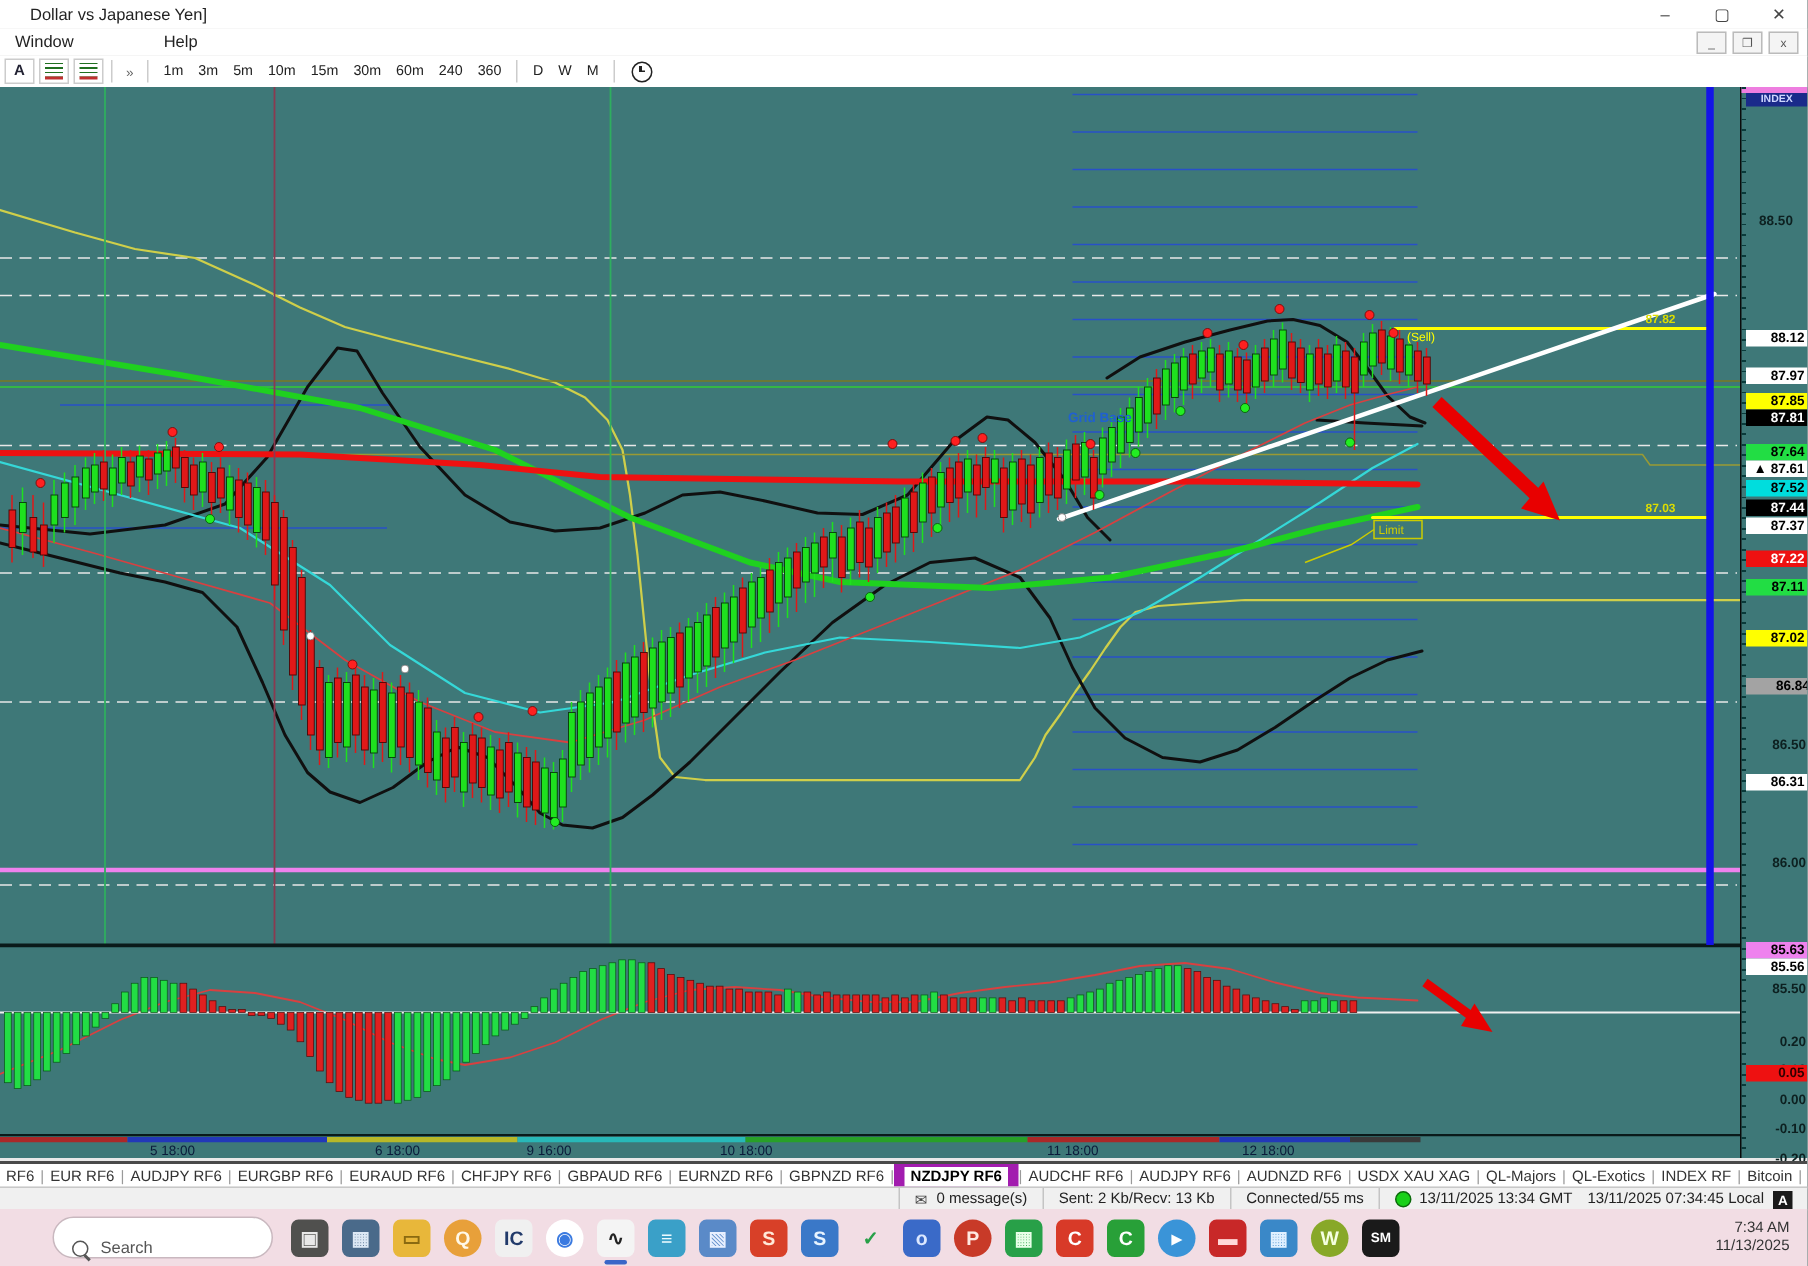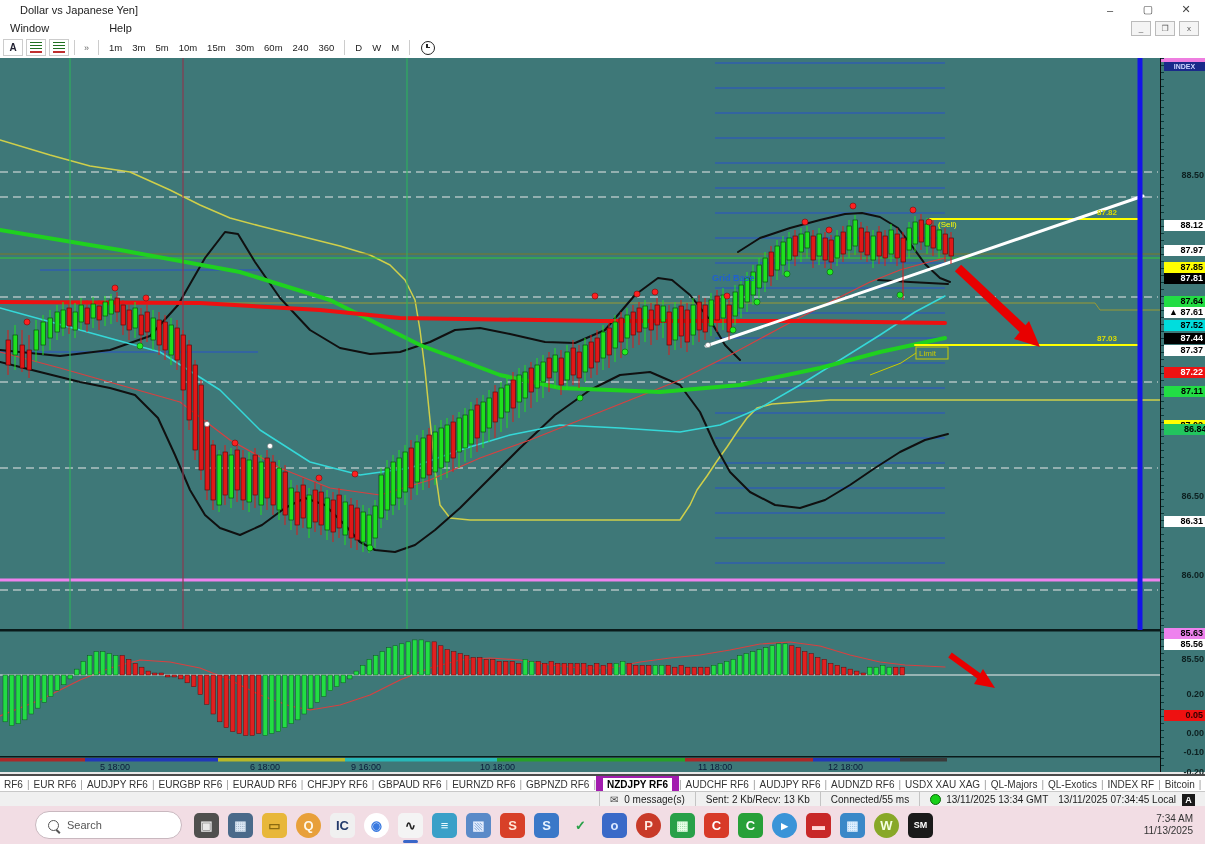--- a/index.html
+++ b/index.html
@@ -47,21 +47,21 @@
   
   .statusbar{position:absolute;left:0;top:791px;width:1205px;height:15px;background:#f0f0f0;border-top:1px solid #c8c8c8;display:flex;align-items:center;font-size:10px;color:#222;}
   .sbspacer{width:604px;}
   .sbseg{border-left:1px solid #c4c4c4;height:100%;display:flex;align-items:center;padding:0 10px;white-space:nowrap;}
   .greendot{width:9px;height:9px;border-radius:50%;background:#18d018;border:1px solid #0a6a0a;margin-right:5px;}
   .mailico{font-size:10px;margin-right:6px;color:#444;}
   .aico{width:13px;height:12px;background:#1a1a1a;color:#fff;font-size:9px;font-weight:bold;display:flex;align-items:center;justify-content:center;margin-left:6px;}
 
   
   .taskbar{position:absolute;left:0;top:806px;width:1205px;height:38px;background:#f2dde4;display:flex;align-items:center;}
-  .searchbox{margin-left:35px;width:145px;height:26px;background:#fff;border:1px solid #c9b8bf;border-radius:14px;display:flex;align-items:center;font-size:11px;color:#555;}
+  .searchbox{margin-left:35px;width:145px;height:26px;background:#fff;border:1px solid #c9b8bf;border-radius:14px;display:flex;align-items:flex-end;font-size:11px;color:#555;}
   .magico{width:9px;height:9px;border:1.5px solid #555;border-radius:50%;position:relative;margin:0 8px 0 12px;}
   .magico::after{content:"";position:absolute;left:8px;top:8px;width:5px;height:1.5px;background:#555;transform:rotate(45deg);transform-origin:0 0;}
   .tbicons{display:flex;align-items:center;gap:9px;margin-left:12px;}
   .tico{width:25px;height:25px;border-radius:5px;display:flex;align-items:center;justify-content:center;font-size:13px;font-weight:bold;color:#fff;position:relative;}
   .tico.active::after{content:"";position:absolute;left:5px;bottom:-5px;width:15px;height:3px;border-radius:2px;background:#3a66c8;}
   .tbclock{margin-left:auto;text-align:right;font-size:10px;color:#333;padding-right:12px;line-height:12px;}
 </style>
 </head>
 <body>
 
@@ -678,21 +678,21 @@
         <text x="351" y="770" fill="#0a1a3a" font-size="9" font-family="Liberation Sans, sans-serif" font-weight="normal">9 16:00</text>
         <text x="480" y="770" fill="#0a1a3a" font-size="9" font-family="Liberation Sans, sans-serif" font-weight="normal">10 18:00</text>
         <text x="698" y="770" fill="#0a1a3a" font-size="9" font-family="Liberation Sans, sans-serif" font-weight="normal">11 18:00</text>
         <text x="828" y="770" fill="#0a1a3a" font-size="9" font-family="Liberation Sans, sans-serif" font-weight="normal">12 18:00</text>
       </svg>
     <div class="scalecol">
       <div class="pinkstrip"></div>
       <div class="tickstrip"></div>
       <div class="indexlab">INDEX</div>
       <div id="scale-labels">
-          <div class="plainprice" style="top: 112px;">88.50</div>
+          <div class="plainprice" style="top: 84px; text-align: center;">88.50</div>
           <div class="plainprice" style="top: 433px;">86.50</div>
           <div class="plainprice" style="top: 512px;">86.00</div>
           <div class="plainprice" style="top: 596px;">85.50</div>
           <div class="plainprice" style="top: 631px;">0.20</div>
           <div class="plainprice" style="top: 650px;">0.10</div>
           <div class="plainprice" style="top: 670px;">0.00</div>
           <div class="plainprice" style="top: 689px;">-0.10</div>
           <div class="plainprice" style="top: 709px;">-0.20</div>
           <div class="plainprice" style="top: 728px;">-0.30</div>
           <div class="plainprice" style="top: 747px;">-0.40</div>
@@ -701,21 +701,21 @@
           <div class="pricelabel" style="top: 204px; background: rgb(255, 255, 0); color: rgb(0, 0, 0);">87.85</div>
           <div class="pricelabel" style="top: 215px; background: rgb(0, 0, 0); color: rgb(255, 255, 255);">87.81</div>
           <div class="pricelabel" style="top: 238px; background: rgb(34, 221, 68); color: rgb(0, 0, 0);">87.64</div>
           <div class="pricelabel" style="top: 249px; background: rgb(255, 255, 255); color: rgb(0, 0, 0);">▲ 87.61</div>
           <div class="pricelabel" style="top: 262px; background: rgb(0, 221, 221); color: rgb(0, 0, 0);">87.52</div>
           <div class="pricelabel" style="top: 275px; background: rgb(0, 0, 0); color: rgb(255, 255, 255);">87.44</div>
           <div class="pricelabel" style="top: 287px; background: rgb(255, 255, 255); color: rgb(0, 0, 0);">87.37</div>
           <div class="pricelabel" style="top: 309px; background: rgb(238, 17, 17); color: rgb(255, 255, 255);">87.22</div>
           <div class="pricelabel" style="top: 328px; background: rgb(34, 221, 68); color: rgb(0, 0, 0);">87.11</div>
           <div class="pricelabel" style="top: 362px; background: rgb(255, 255, 0); color: rgb(0, 0, 0);">87.02</div>
-          <div class="pricelabel" style="top: 366px; background: #22c55e; color: rgb(0, 0, 0); padding-left: 20px;">86.84</div>
+          <div class="pricelabel" style="top: 394px; background: #a3a3a3; color: rgb(0, 0, 0); padding-left: 20px;">86.84</div>
           <div class="pricelabel" style="top: 458px; background: rgb(255, 255, 255); color: rgb(0, 0, 0);">86.31</div>
           <div class="pricelabel" style="top: 570px; background: rgb(238, 130, 238); color: rgb(0, 0, 0);">85.63</div>
           <div class="pricelabel" style="top: 581px; background: rgb(255, 255, 255); color: rgb(0, 0, 0);">85.56</div>
           <div class="pricelabel" style="top: 652px; background: rgb(238, 17, 17); color: rgb(48, 0, 0);">0.05</div>
         </div>
     </div>
   </div>
 
   <div class="tabbar">
     <div id="tabs" style="display:flex;align-items:center;">

